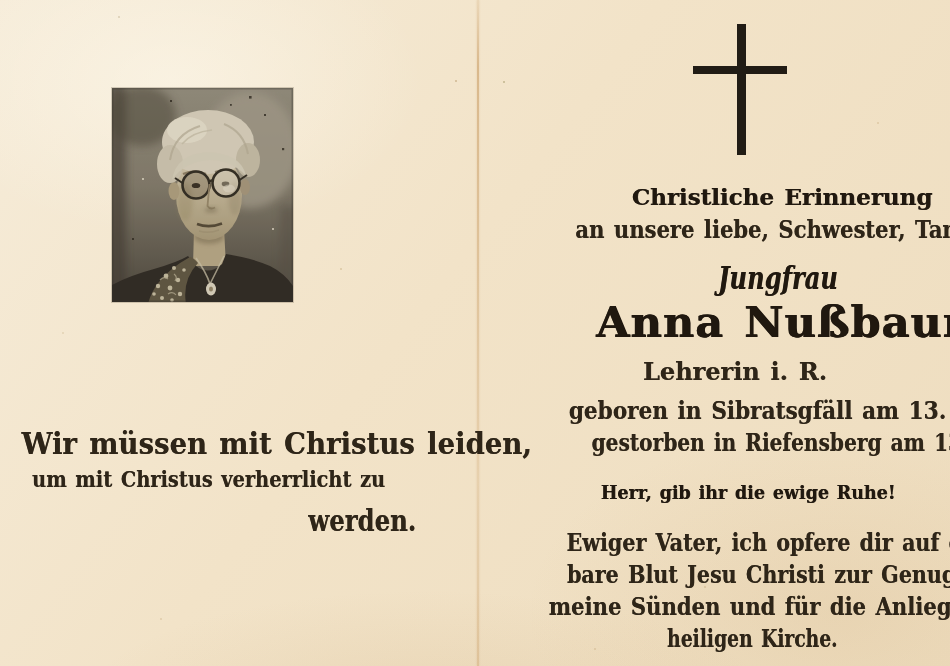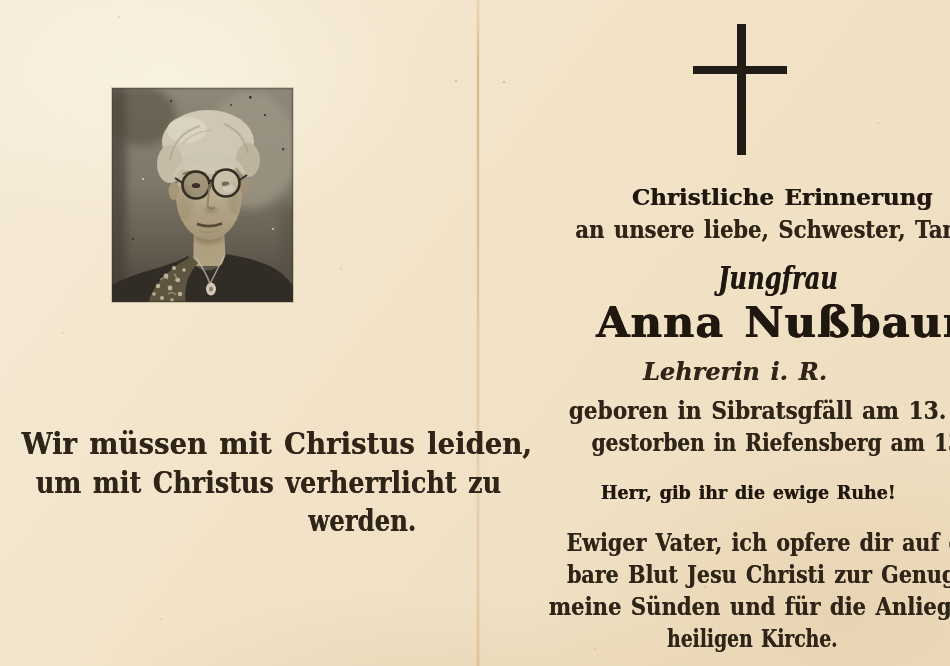--- a/index.html
+++ b/index.html
@@ -165,21 +165,21 @@
             <rect x="160" y="140" width="2" height="2"></rect>
         </g>
         <rect x="0" y="0" width="181" height="214" fill="#8a7a58" opacity="0.1"></rect>
         <rect x="0.75" y="0.75" width="179.5" height="212.5" fill="none" stroke="#33302a" stroke-opacity="0.35" stroke-width="1.5"></rect>
       </svg>
     </figure>
 
     <div class="tl" style="left:8px;  top:427px; font-size:29px;text-align:right;">
       <span class="ln sx95">Wir müssen mit Christus leiden,</span>
     </div>
-    <div class="tl" style="left:4px;  top:466px; font-size:29px;">
+    <div class="tl" style="left:4px;  top:466px; font-size:22px;">
       <span class="ln sx88">um mit Christus verherrlicht zu</span>
     </div>
     <div class="tl" style="left:17px; top:504px; font-size:29px;text-align:right;">
       <span class="ln sx84">werden.</span>
     </div>
   </section>
 
   <section>
     <svg class="cross-svg" width="96" height="132" viewBox="0 0 96 132">
       <rect x="45" y="0" width="9" height="131" fill="#211c15"></rect>
@@ -192,21 +192,21 @@
     <div class="tl" style="left:539px; top:215px; font-size:24px;">
       <span class="ln sx88">an unsere liebe, Schwester, Tante und Patin</span>
     </div>
 
     <div class="tl dark" style="left:537px; top:260px; font-size:31px;font-style:italic;">
       <span class="ln sx78">Jungfrau</span>
     </div>
     <div class="tl dark name" style="left:560px; top:297px; font-size:43px;">
       <span class="ln">Anna Nußbaumer</span>
     </div>
-    <div class="tl" style="left:530px; top:357px; font-size:24px;font-style:italic;">
+    <div class="tl" style="left:530px; top:357px; font-size:24px;">
       <span class="ln">Lehrerin i. R.</span>
     </div>
 
     <div class="tl" style="left:540px; top:396px; font-size:24px;">
       <span class="ln sx90">geboren in Sibratsgfäll am 13. April 1871</span>
     </div>
     <div class="tl" style="left:540px; top:428px; font-size:24px;">
       <span class="ln sx84">gestorben in Riefensberg am 13. Februar 1945</span>
     </div>
 

